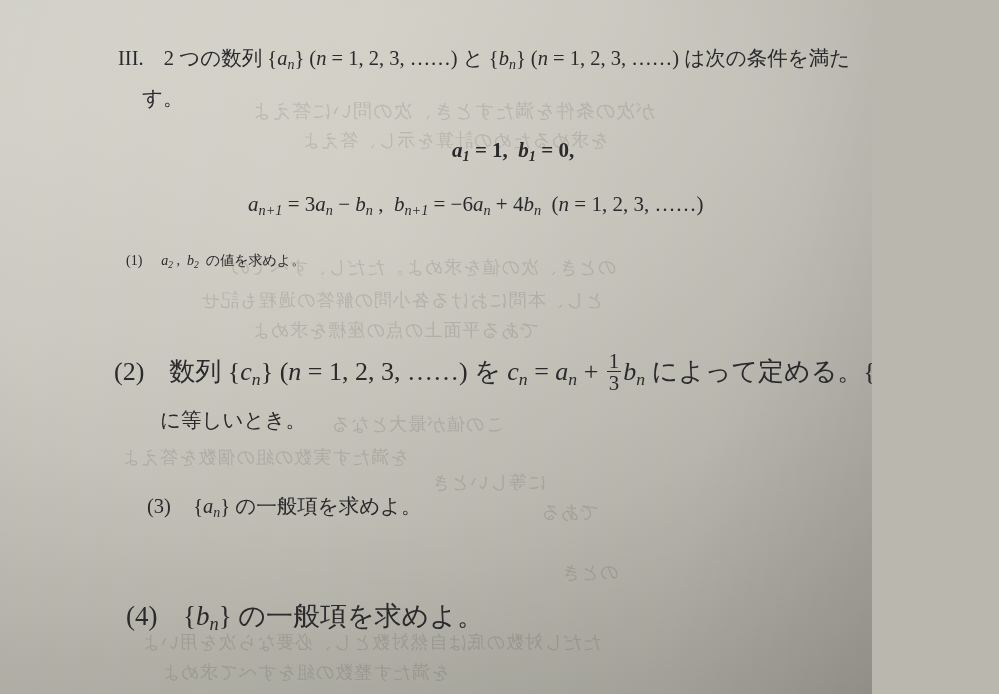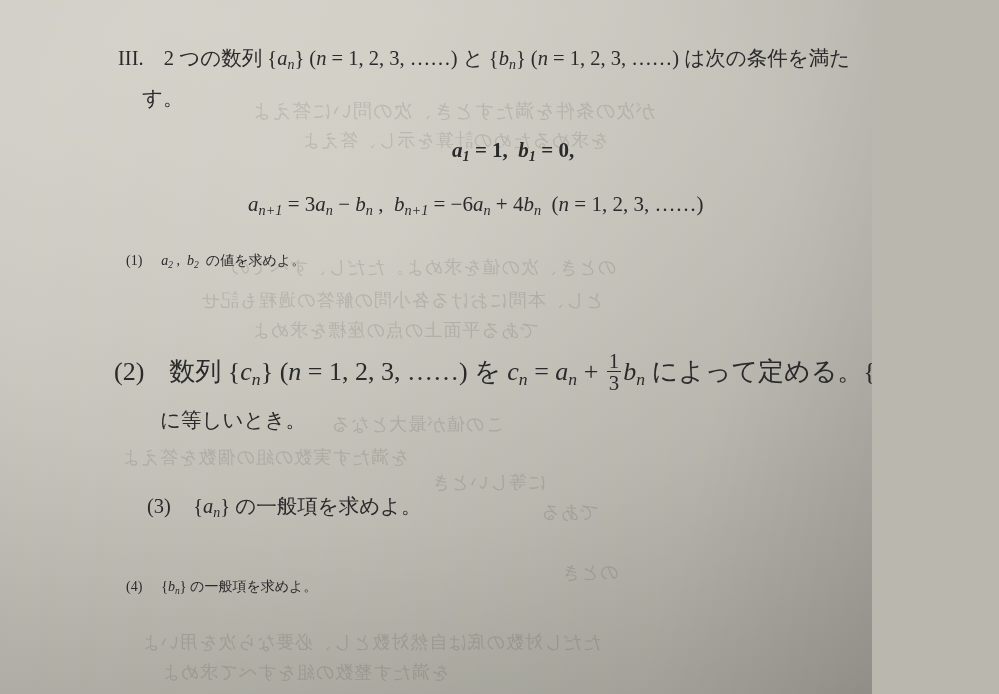--- a/index.html
+++ b/index.html
@@ -83,21 +83,21 @@
 
   
   #q-head      { left: 118px; top: 44px;  font-size: 20.5px; }
   #q-head2     { left: 142px; top: 84px;  font-size: 20.5px; }
   #eq1         { left: 452px; top: 138px; font-size: 21px; font-weight: bold; }
   #eq2         { left: 248px; top: 192px; font-size: 21px; }
   #item1       { left: 126px; top: 252px; font-size: 14px; }
   #item2       { left: 114px; top: 350px; font-size: 26px; }
   #item2b      { left: 160px; top: 406px; font-size: 20.5px; }
   #item3       { left: 126px; top: 492px; font-size: 20.5px; margin-left: 21px; }
-  #item4       { left: 126px; top: 578px; font-size: 14px; }
+  #item4       { left: 126px; top: 598px; font-size: 27px; }
 
   .it { font-style: italic; font-family: "Liberation Serif", serif; }
 </style>
 </head>
 <body>
 
 <div id="page">
 
   <div class="bleed" style="left:250px; top:98px; font-size:19px;">が次の条件を満たすとき、次の問いに答えよ</div>
   <div class="bleed" style="left:300px; top:128px; font-size:18px;">を求めるための計算を示し、答えよ</div>

